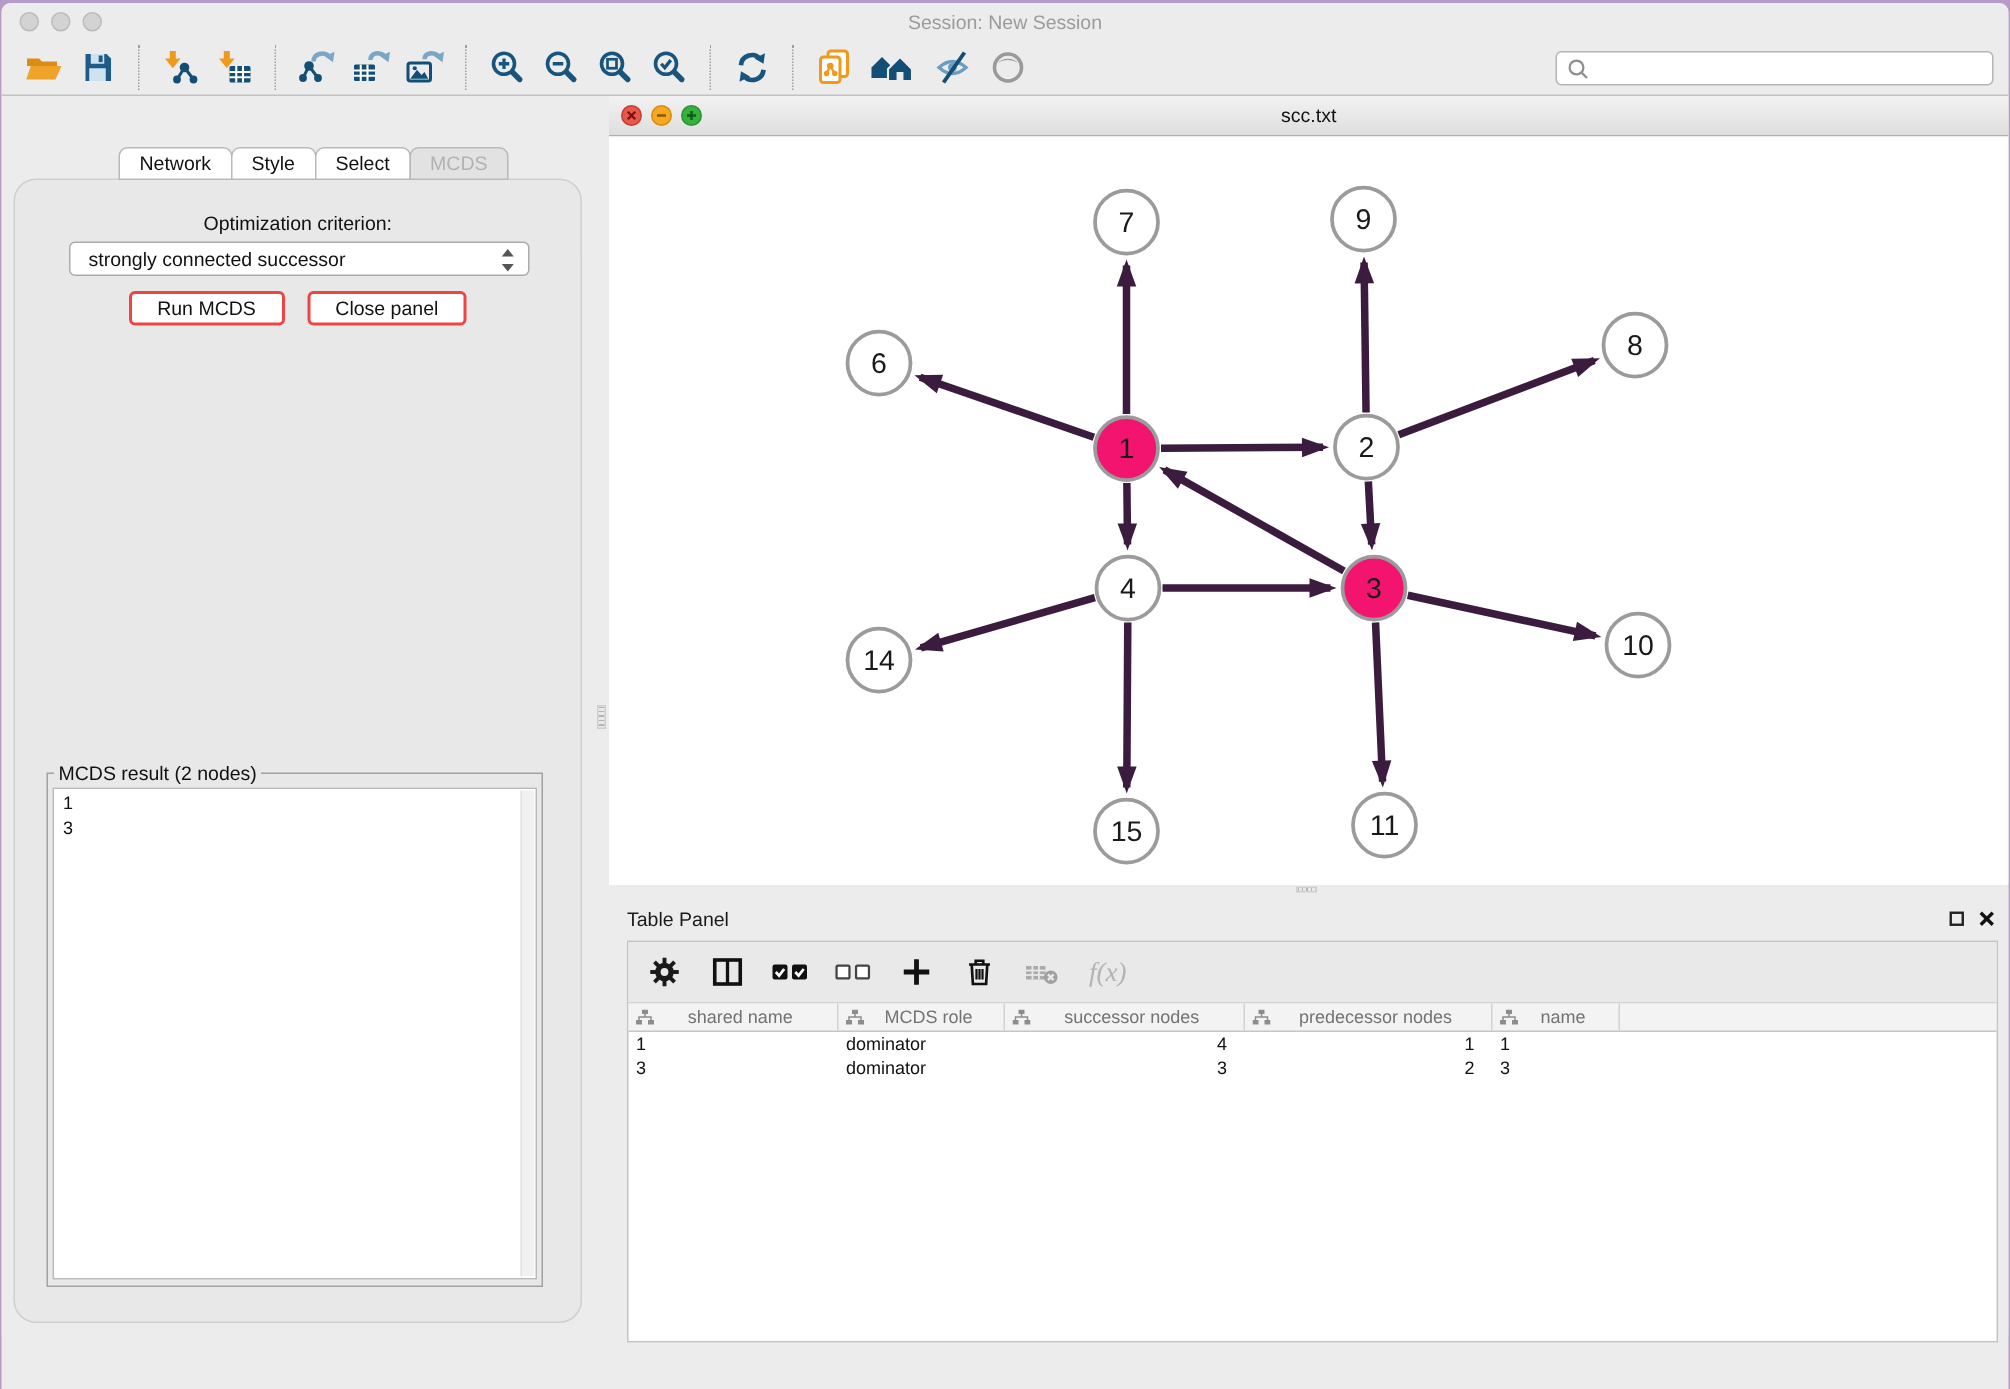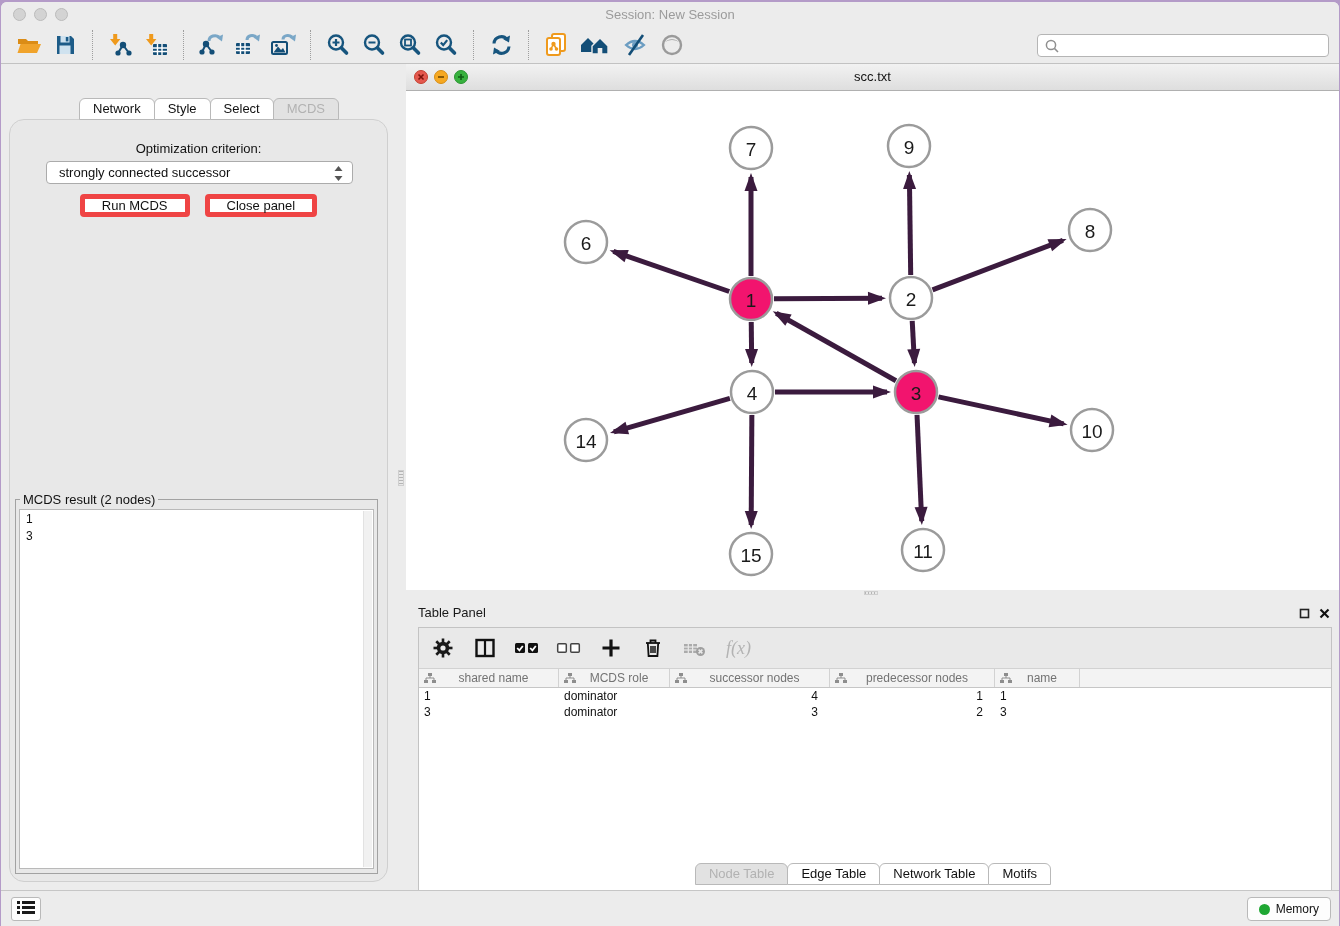--- a/index.html
+++ b/index.html
@@ -38,23 +38,23 @@
     border-radius:6px 6px 0 0; font-size:13px; color:#111; margin-right:-1px; cursor:default; }
   .tab.active { background:#e2e2e2; color:#b2b2b2; }
   .cp-body { position:absolute; left:8px; right:8px; top:55px; bottom:8px;
     border:1px solid #cfcfcf; background:#e8e8e8; border-radius:15px; }
   .opt-label { margin-top:21px; text-align:center; font-size:13px; color:#111; }
   .criterion { position:absolute; left:36px; right:34px; top:41px; height:23px; background:#fff;
     border:1px solid #ababab; border-radius:4px; font-size:13px; color:#111;
     display:flex; align-items:center; padding:0 24px 0 12px; }
   .criterion .chev { position:absolute; right:8px; top:3px; }
   .btn-row { position:absolute; top:74px; left:0; right:0; display:flex; justify-content:center; gap:15px; }
-  .pbtn { height:23px; padding:0 17px; background:#fff; border:5px solid #ef4444; border-radius:4px;
+  .pbtn { height:23px; padding:0 17px; background:#fff; border:2px solid #ef4444; border-radius:4px;
     font-size:13px; color:#111; display:flex; align-items:center; }
-  fieldset.result-fs { position:absolute; left:5px; right:9px; top:372px; bottom:7px; margin:0;
+  fieldset.result-fs { position:absolute; left:5px; right:9px; top:372px; bottom:7px; margin:16px;
     border:1px solid #a2a2a2; padding:2px 3px 4px 3px; display:flex; flex-direction:column; }
   fieldset.result-fs legend { font-size:13px; color:#111; padding:0 3px; margin-left:1px; }
   .result-box { flex:1; position:relative; background:#fff; border:1px solid #b9b9b9; overflow:hidden; }
   .result-box pre { margin:1px 6px; font-family:"Liberation Sans", sans-serif; font-size:12px; line-height:17px; color:#111; }
   .result-scroll { position:absolute; right:1px; top:1px; bottom:1px; width:9px; background:#f1f1f1; border-left:1px solid #e2e2e2; }
   
   .v-divider { position:absolute; left:395px; top:62px; width:10px; bottom:36px; background:#ececec; }
   .v-grip { position:absolute; left:2px; top:406px; width:6px; height:16px;
     background:repeating-linear-gradient(#b5b5b5 0 1px, #e9e9e9 1px 3px); border:1px solid #cfcfcf; }
   .h-divider { position:absolute; left:405px; right:0; top:588px; height:6px; background:#ececec; }
@@ -554,42 +554,16 @@
           </div>
           <div class="tr">
             <div class="td" style="width: 140px;">3</div>
             <div class="td" style="width: 111px;">dominator</div>
             <div class="td right" style="width: 160px;">3</div>
             <div class="td right" style="width: 165px;">2</div>
             <div class="td" style="width: 85px;">3</div>
           </div>
         </div>
     </div>
-    <div class="tp-tabs" id="tp-tabs">
-        <div class="tab active">Node Table</div>
-        <div class="tab">Edge Table</div>
-        <div class="tab">Network Table</div>
-        <div class="tab">Motifs</div>
-      </div>
   </div>
 
-  <div class="status-bar">
-    <div class="list-btn">
-      <span>
-        <svg width="18" height="14">
-            <g fill="#1a1a1a">
-              <rect x="0" y="1" width="3" height="3"></rect>
-              <rect x="0" y="6" width="3" height="3"></rect>
-              <rect x="0" y="11" width="3" height="3"></rect>
-              <rect x="5" y="1" width="13" height="3"></rect>
-              <rect x="5" y="6" width="13" height="3"></rect>
-              <rect x="5" y="11" width="13" height="3"></rect>
-            </g>
-          </svg>
-      </span>
-    </div>
-    <div class="memory-btn">
-      <span class="mem-dot"></span>
-      <span>Memory</span>
-    </div>
-  </div>
 
 </div>
 
 </body></html>

